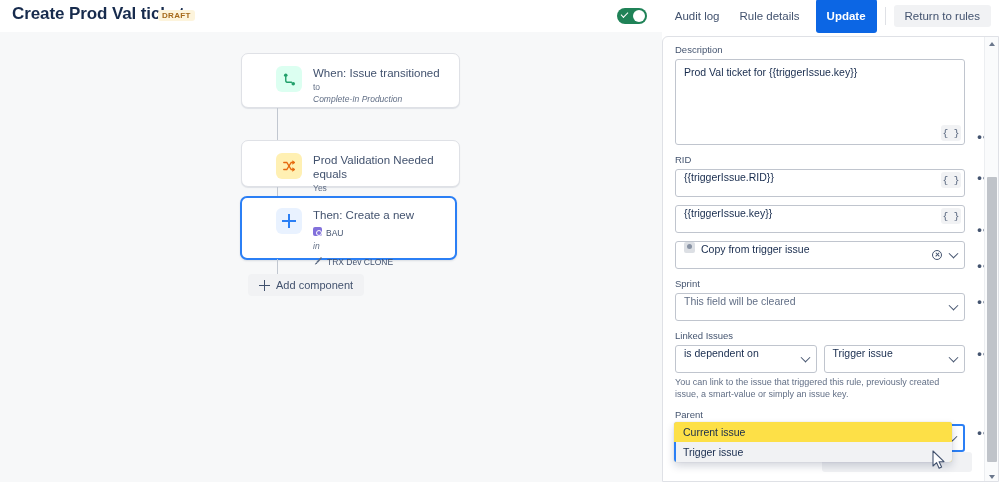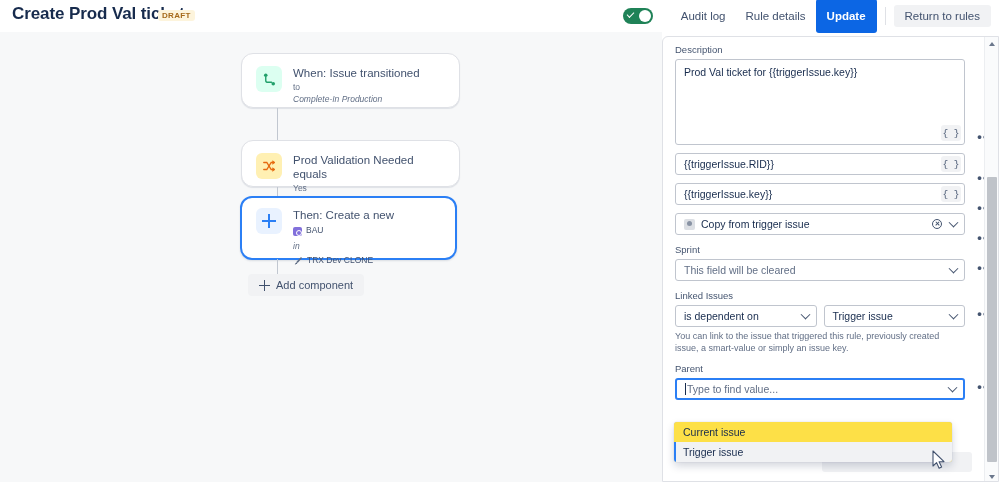--- a/index.html
+++ b/index.html
@@ -61,21 +61,21 @@
   }
   .hdr-link {
     font-size: 11.5px; color: #42526e; font-weight: 500;
     padding: 5px 10px; border-radius: 3px;
     white-space: nowrap;
   }
   .btn-update {
     font-size: 11.5px; color: #ffffff; font-weight: 600;
     background: #0c66e4;
     padding: 11px 11px; border-radius: 3px;
-    white-space: nowrap;
+    margin-left: 6px; white-space: nowrap;
   }
   .hdr-sep {
     width: 1px; height: 18px; background: #dfe1e6;
     margin: 0 8px;
   }
   .btn-return {
     font-size: 11.5px; color: #42526e; font-weight: 500;
     background: #f1f2f4;
     padding: 5px 11px; border-radius: 3px;
     margin-right: 8px; white-space: nowrap;
@@ -84,22 +84,23 @@
   
   .canvas {
     position: absolute; left: 0; top: 32px;
     width: 662px; height: 450px;
     background: #f7f8f9;
   }
   .node {
     position: absolute;
     background: #ffffff;
     border: 1px solid #dfe1e6;
-    border-radius: 12px;
+    border-radius: 7px;
     box-shadow: 0 1px 1px rgba(9,30,66,0.10);
+    padding-left: 20px;
   }
   .node.selected {
     border: 2px solid #2b7ff5;
     box-shadow: 0 1px 2px rgba(9,30,66,0.12);
   }
   .node-inner { display: flex; align-items: flex-start; padding: 11px 14px; }
   .node-icon {
     width: 26px; height: 26px; border-radius: 6px;
     display: flex; align-items: center; justify-content: center;
     flex: none; margin-right: 11px; margin-top: 1px;
@@ -116,21 +117,21 @@
     font-size: 8.5px; color: #626f86; line-height: 12px;
     margin-top: 1px;
   }
   .node-sub2 {
     font-size: 8.5px; color: #626f86; line-height: 12px; font-style: italic;
   }
   .connector {
     position: absolute; width: 1px; background: #c1c7d0;
   }
   .inline-chip {
-    display: inline-flex; align-items: flex-end; gap: 4px;
+    display: inline-flex; align-items: flex-start; gap: 4px;
     font-size: 8.5px; color: #42526e; line-height: 12px;
   }
   .sq-purple {
     width: 9px; height: 9px; border-radius: 2px;
     background: #8270db; position: relative; flex: none;
   }
   .sq-purple::after {
     content: ""; position: absolute; left: 2.5px; top: 2.5px;
     width: 4px; height: 4px; border-radius: 50%;
     border: 1.2px solid #fff;
@@ -177,22 +178,22 @@
   .field { position: relative; margin-bottom: 8px; }
   .field-label {
     font-size: 9.5px; color: #44546f; line-height: 13px;
     margin-bottom: 3px; display: block;
   }
   .ctrl {
     position: relative;
     border: 1px solid #c0c5ce;
     border-radius: 3px;
     background: #ffffff;
-    height: 22px;
-    display: flex; align-items: center;
+    height: 28px;
+    display: flex; 
     padding: 0 8px;
     font-size: 10.5px; color: #172b4d;
   }
   .ctrl.focused { border: 2px solid #2b7ff5; }
   .ctrl.textarea {
     height: 86px; align-items: flex-start;
     padding-top: 5px;
   }
   .ctrl .val { line-height: 14px; }
   .ph { color: #626f86; }
@@ -407,20 +408,21 @@
       <div class="field">
         <label class="field-label">Description</label>
         <div class="ctrl textarea">
           <span class="val">Prod Val ticket for {{triggerIssue.key}}</span>
           <span class="smart-btn">{ }</span>
         </div>
         <span class="dots" style="top:90px;">•••</span>
       </div>
 
       <div class="field">
+        <label class="field-label">RID</label>
         <div class="ctrl">
           <span class="val">{{triggerIssue.RID}}</span>
           <span class="smart-btn mid">{ }</span>
         </div>
         <span class="dots" style="top:21px;">•••</span>
       </div>
 
       <div class="field">
         <div class="ctrl">
           <span class="val">{{triggerIssue.key}}</span>

